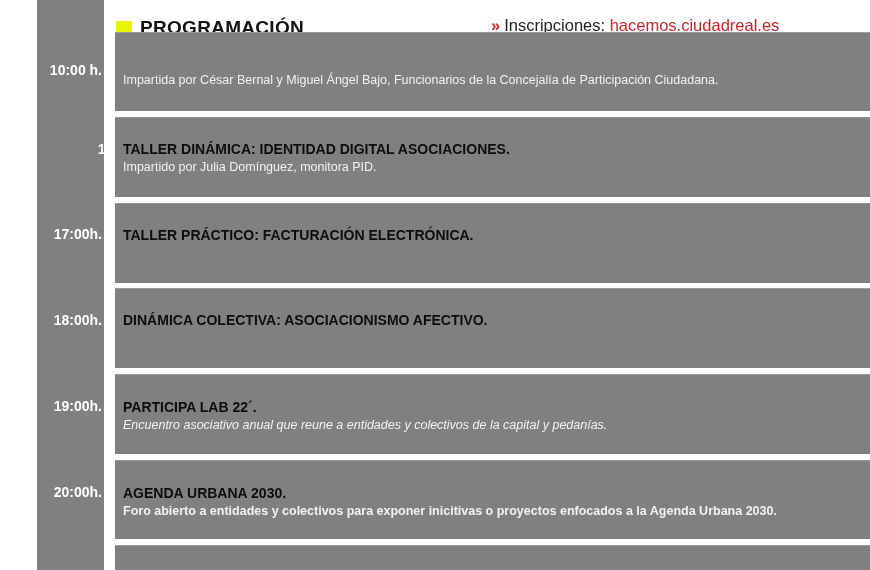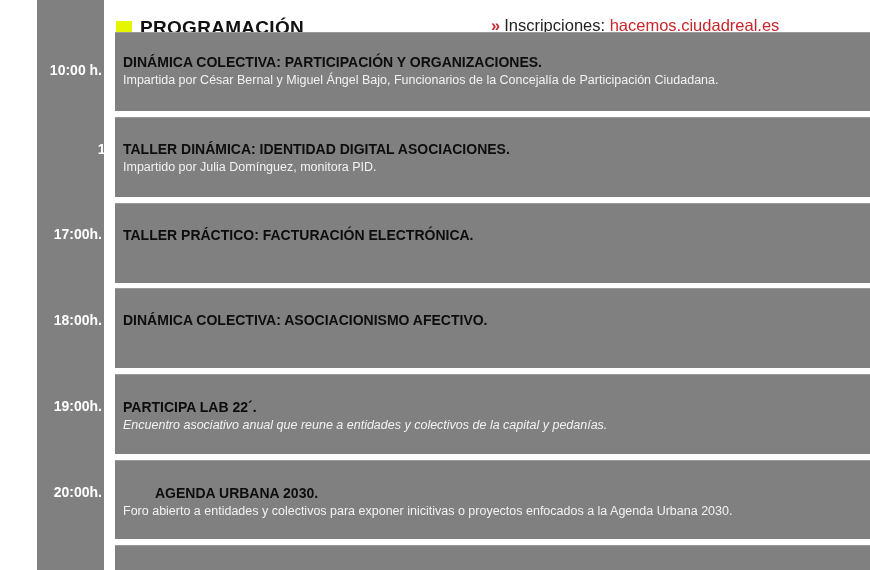--- a/index.html
+++ b/index.html
@@ -62,21 +62,20 @@
   <div class="yellow-square"></div>
   <div class="page-title">PROGRAMACIÓN</div>
   <div class="inscripciones">
     <span class="arrow">»</span><span>Inscripciones:</span>
     <span class="link">hacemos.ciudadreal.es</span>
   </div>
 </div>
 
 <div class="time" style="top:62px;">10:00 h.</div>
 <div class="box" style="top:32px; height:78px;">
-  <div class="box-title" style="top:21px;">DINÁMICA COLECTIVA: PARTICIPACIÓN Y ORGANIZACIONES.</div>
   <div class="box-desc" style="top:40px;">Impartida por César Bernal y Miguel Ángel Bajo, Funcionarios de la Concejalía de Participación Ciudadana.</div>
 </div>
 
 <div class="time" style="top:141px;padding-left:48px;">12:00 h.</div>
 <div class="box" style="top:117px; height:79px;">
   <div class="box-title" style="top:23px;">TALLER DINÁMICA:  IDENTIDAD DIGITAL ASOCIACIONES.</div>
   <div class="box-desc" style="top:42px;">Impartido por Julia Domínguez, monitora PID.</div>
 </div>
 
 <div class="time" style="top:226px;">17:00h.</div>
@@ -90,17 +89,17 @@
 </div>
 
 <div class="time" style="top:398px;text-align:right;">19:00h.</div>
 <div class="box" style="top:374px; height:79px;">
   <div class="box-title" style="top:24px;">PARTICIPA LAB 22´.</div>
   <div class="box-desc" style="top:43px;font-style:italic;">Encuentro asociativo anual que reune a entidades y colectivos de la capital y pedanías.</div>
 </div>
 
 <div class="time" style="top:484px;">20:00h.</div>
 <div class="box" style="top:460px; height:78px;">
-  <div class="box-title" style="top:24px;margin-left:32px;">AGENDA URBANA 2030.</div>
-  <div class="box-desc" style="top:43px;">Foro abierto a entidades y colectivos para exponer inicitivas o proyectos enfocados a la Agenda Urbana 2030.</div>
+  <div class="box-title" style="top:24px;">AGENDA URBANA 2030.</div>
+  <div class="box-desc" style="top:43px;font-weight:bold;">Foro abierto a entidades y colectivos para exponer inicitivas o proyectos enfocados a la Agenda Urbana 2030.</div>
 </div>
 
 <div class="box" style="top:545px; height:40px;"></div>
 
 </body></html>

